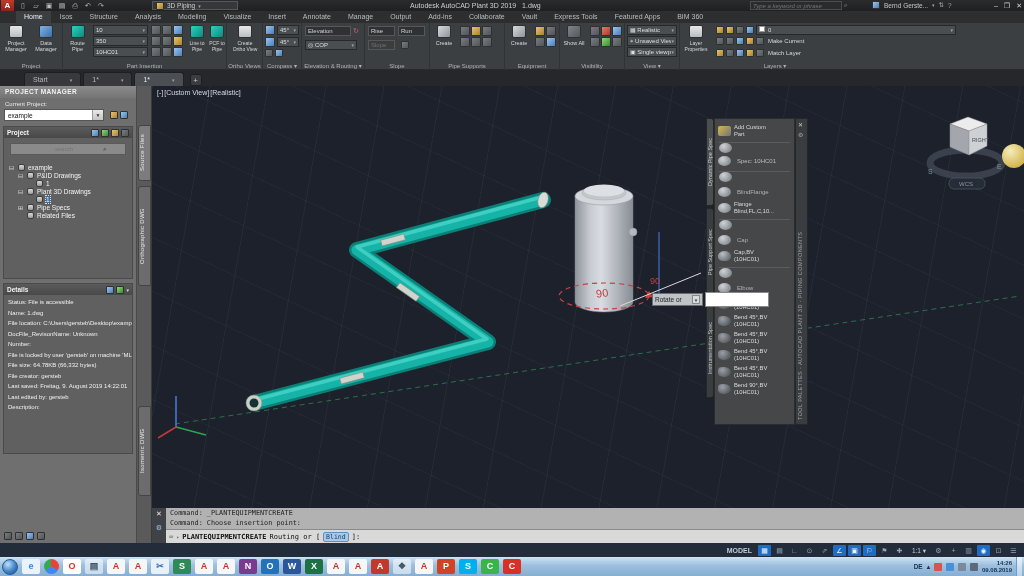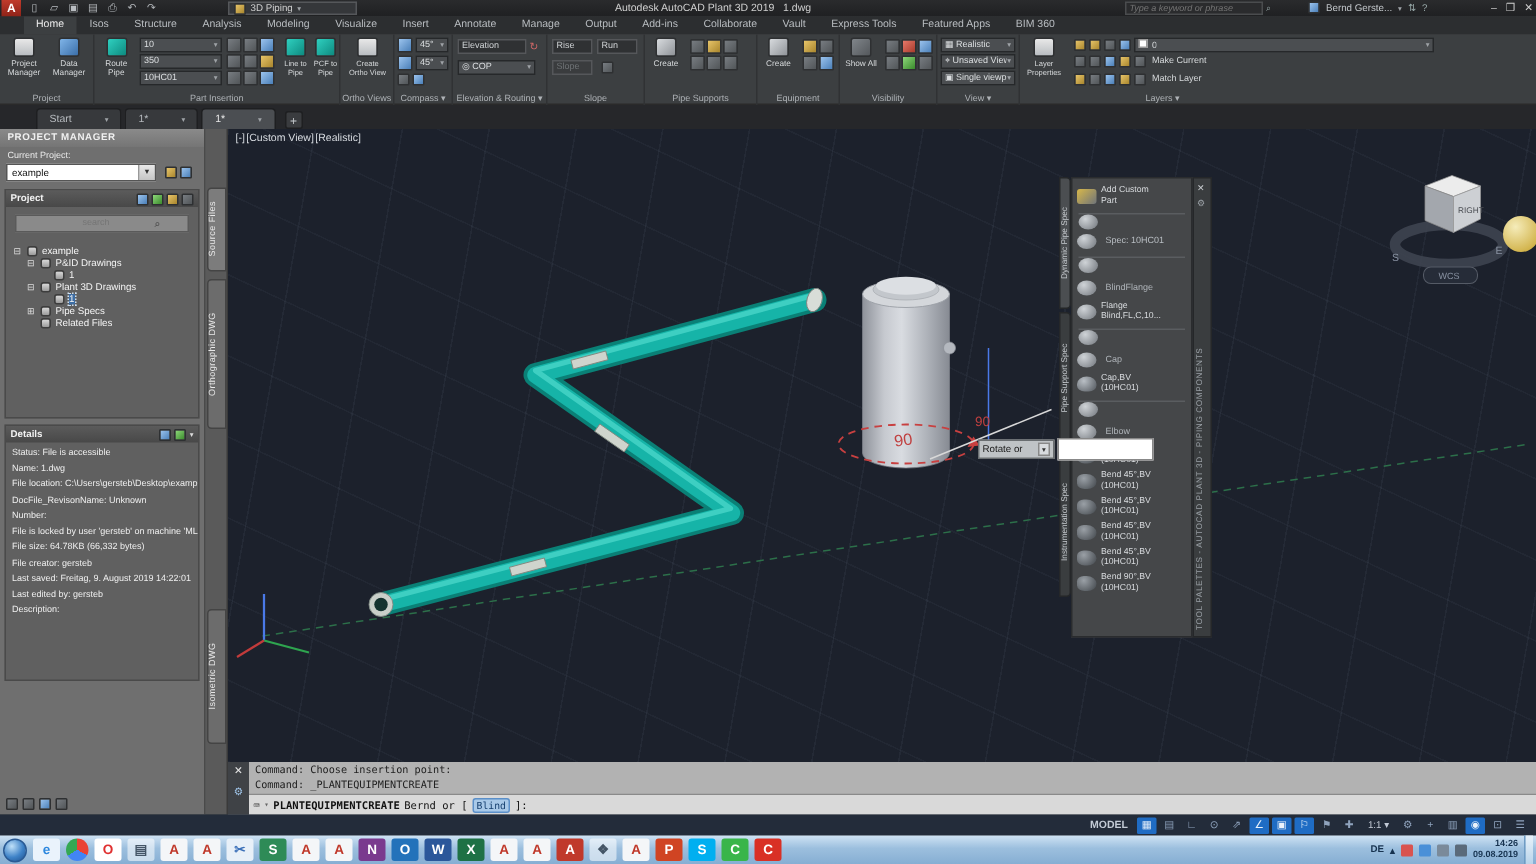--- a/index.html
+++ b/index.html
@@ -716,28 +716,28 @@
       <span class="tptitle">TOOL PALETTES - AUTOCAD PLANT 3D - PIPING COMPONENTS</span>
     </div>
   </div>
 
   <div class="cmd">
     <div class="cmdstrip">
       <div style="margin-top:2px">✕</div>
       <div style="margin-top:6px;color:#9fc4e8">⚙</div>
     </div>
     <div class="cmdhist">
-      <div>Command: Choose insertion point:</div>
-        <div>Command: _PLANTEQUIPMENTCREATE</div>
+      <div>Command: _PLANTEQUIPMENTCREATE</div>
+        <div>Command: Choose insertion point:</div>
     </div>
     <div class="cmdin">
       <span style="font-size:7px;color:#444">⌨</span>
       <span class="caret" style="color:#666">▾</span>
       <b>PLANTEQUIPMENTCREATE</b>
-      <span>Bernd or [</span>
+      <span>Routing or [</span>
       <span class="opt">Blind</span>
       <span>]:</span>
     </div>
   </div>
 
   <div class="status">
     <span class="smodel">MODEL</span>
     <span class="sic on">▦</span>
       <span class="sic">▤</span>
       <span class="sic">∟</span>

